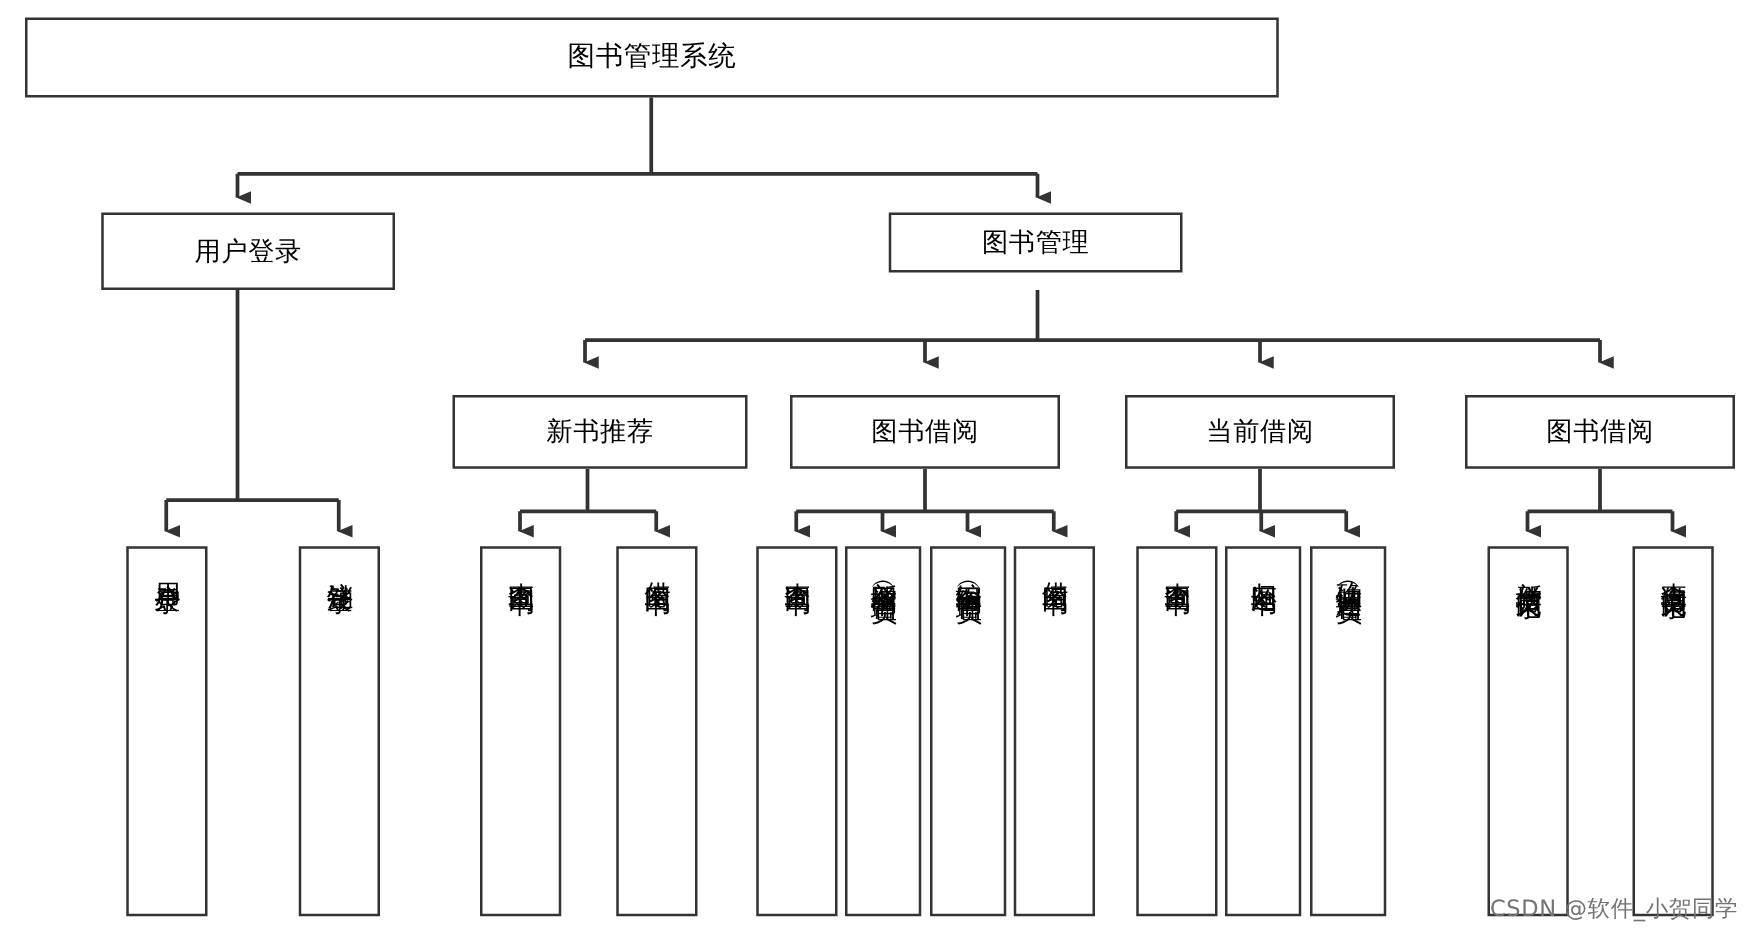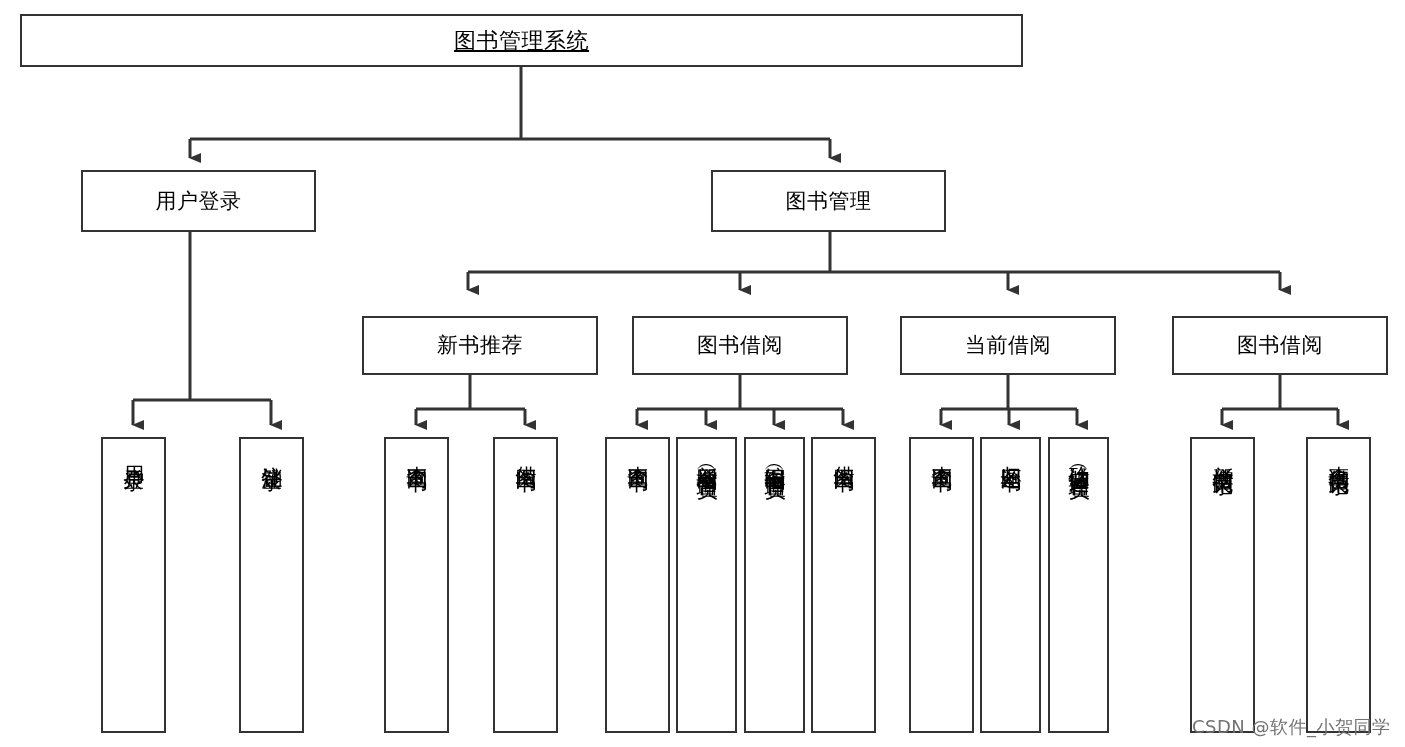--- a/index.html
+++ b/index.html
@@ -116,28 +116,28 @@
       <path d="M1009,409 L1009,425" marker-end="url(#arw)"></path>
       <path d="M1077,409 L1077,425" marker-end="url(#arw)"></path>
 
       <path d="M1280,375 L1280,409"></path>
       <path d="M1222,409 L1338,409"></path>
       <path d="M1222,409 L1222,425" marker-end="url(#arw)"></path>
       <path d="M1338,409 L1338,425" marker-end="url(#arw)"></path>
     </g>
   </svg>
 
-  <div class="node root h" style="left:20px; top:14px; width:1003px; height:53px;text-decoration:underline;">
+  <div class="node root h" style="left:20px; top:14px; width:1003px; height:64px;">
     <span class="lbl">图书管理系统</span>
   </div>
 
   <div class="node h" style="left:81px; top:170px; width:235px; height:62px;">
     <span class="lbl">用户登录</span>
   </div>
-  <div class="node h" style="left:711px; top:170px; width:235px; height:62px;">
+  <div class="node h" style="left:711px; top:170px; width:235px; height:48px;">
     <span class="lbl">图书管理</span>
   </div>
 
   <div class="node h" style="left:362px; top:316px; width:236px; height:59px;">
     <span class="lbl">新书推荐</span>
   </div>
   <div class="node h" style="left:900px; top:316px; width:216px; height:59px;">
     <span class="lbl">当前借阅</span>
   </div>
   <div class="node h" style="left:632px; top:316px; width:216px; height:59px;">

